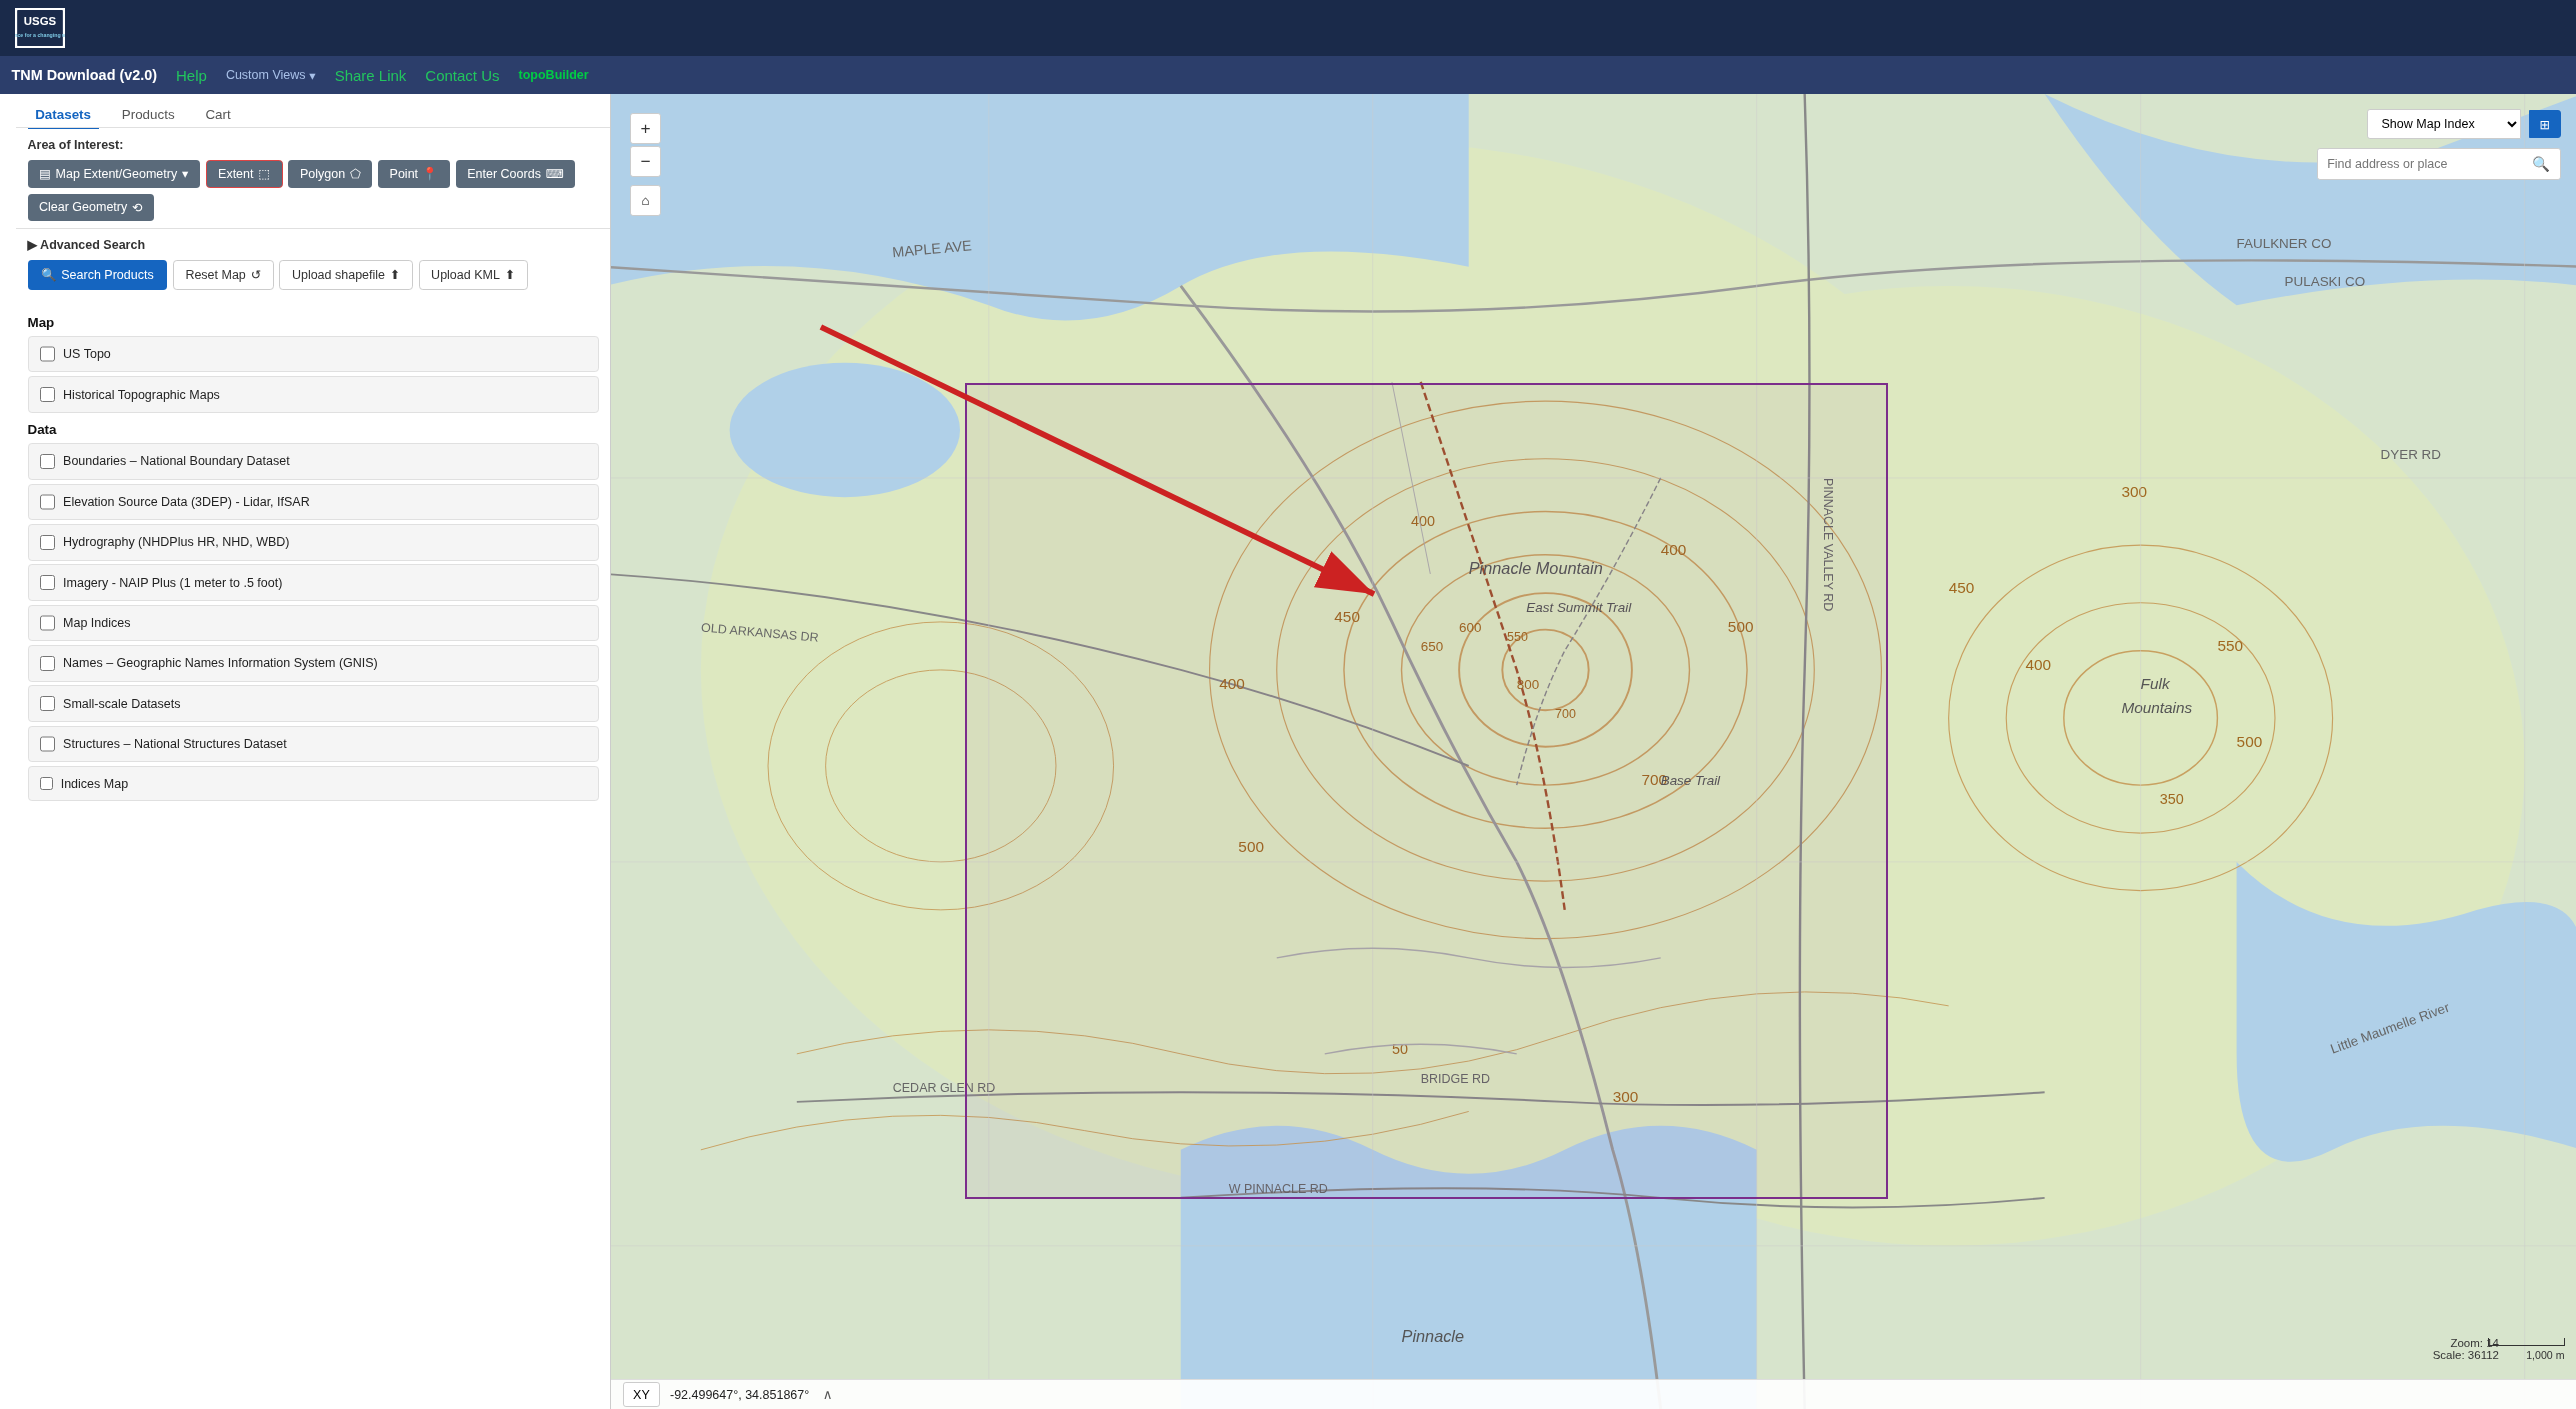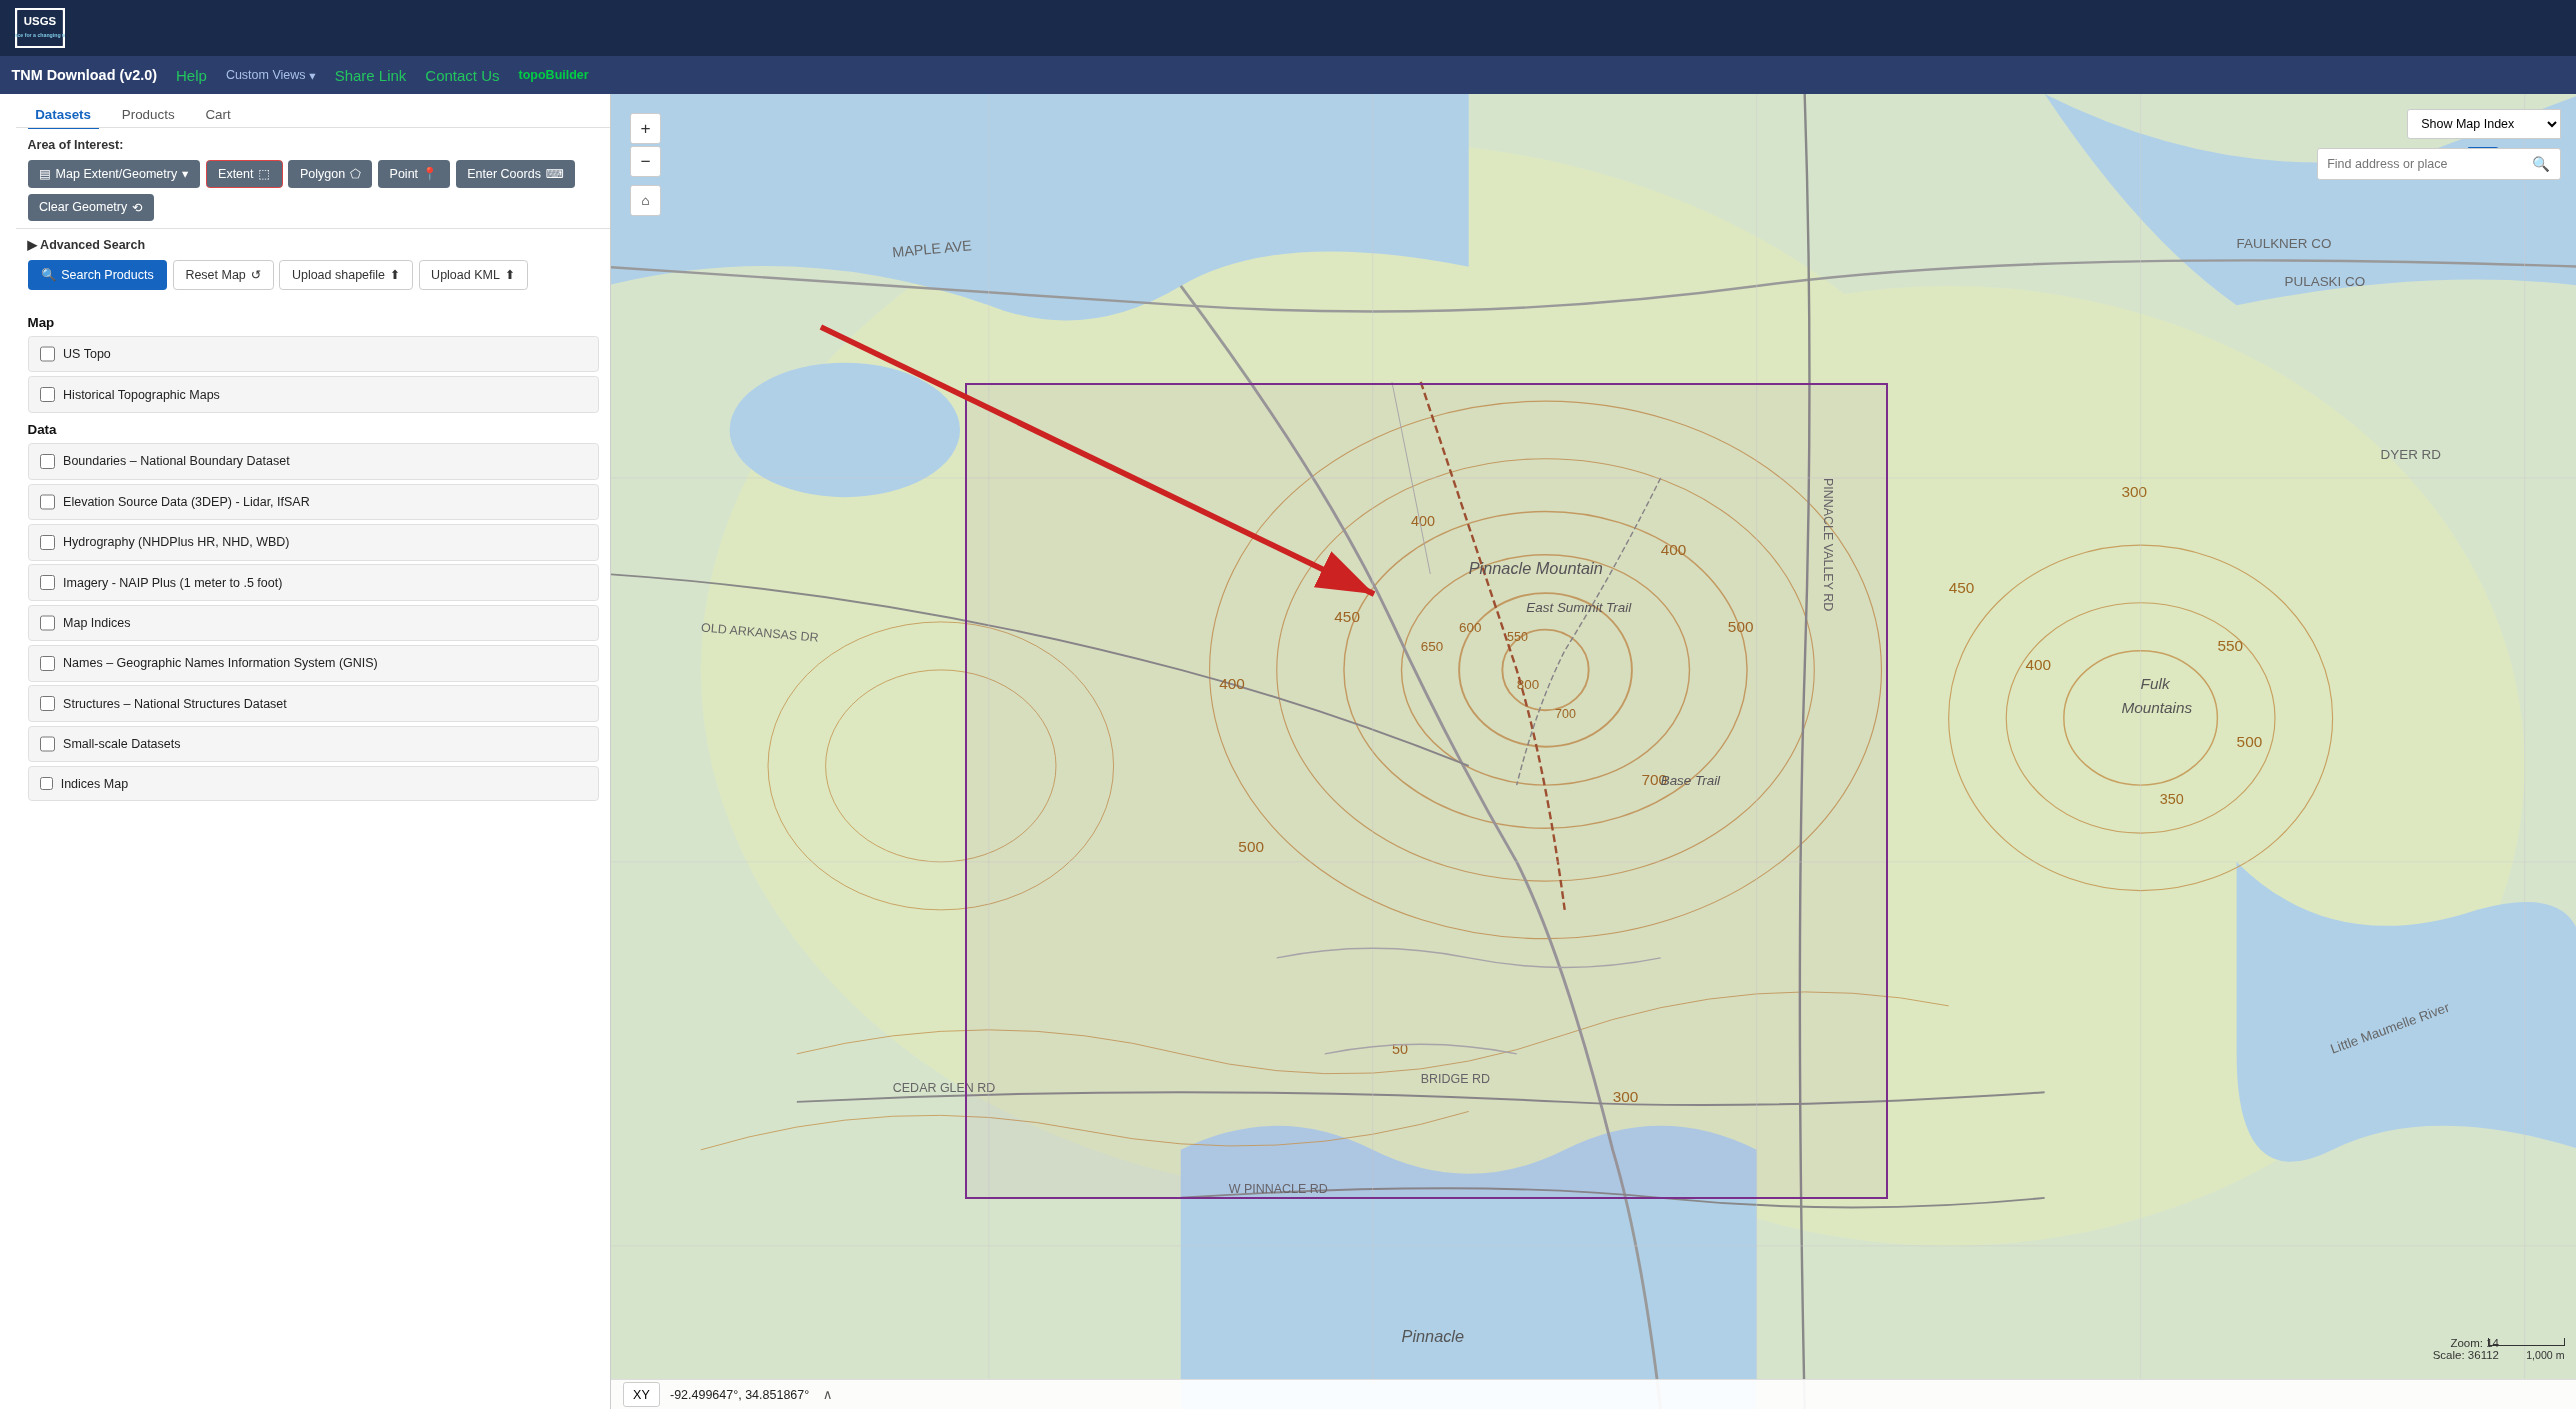--- a/index.html
+++ b/index.html
@@ -287,21 +287,20 @@
 
     
     #map-index-dropdown {
       position: absolute;
       top: 15.4px;
       right: 15.4px;
       z-index: 10;
       display: flex;
       align-items: center;
       gap: 8px;
-      flex-direction: column;
     }
     #map-index-select {
       padding: 5.8px 9.6px;
       font-size: 12.5px;
       border: 1px solid #ccc;
       border-radius: 2.9px 0 0 2.9px;
       background: #fff;
       cursor: pointer;
       min-width: 154px;
     }
@@ -574,25 +573,25 @@
       <div class="product-row">
         <input type="checkbox" style="">
         <span class="product-label">Map Indices</span>
       </div>
       <div class="product-row">
         <input type="checkbox" style="">
         <span class="product-label">Names – Geographic Names Information System (GNIS)</span>
       </div>
       <div class="product-row">
         <input type="checkbox" style="">
+        <span class="product-label">Small-scale Datasets</span>
+      </div>
+      <div class="product-row">
+        <input type="checkbox" style="">
         <span class="product-label">Structures – National Structures Dataset</span>
-      </div>
-      <div class="product-row">
-        <input type="checkbox" style="">
-        <span class="product-label">Small-scale Datasets</span>
       </div>
 
       <div class="indices-row">
         <input type="checkbox" style="">
         <span class="product-label">Indices Map</span>
       </div>
 
     </div>
   </div>
 

